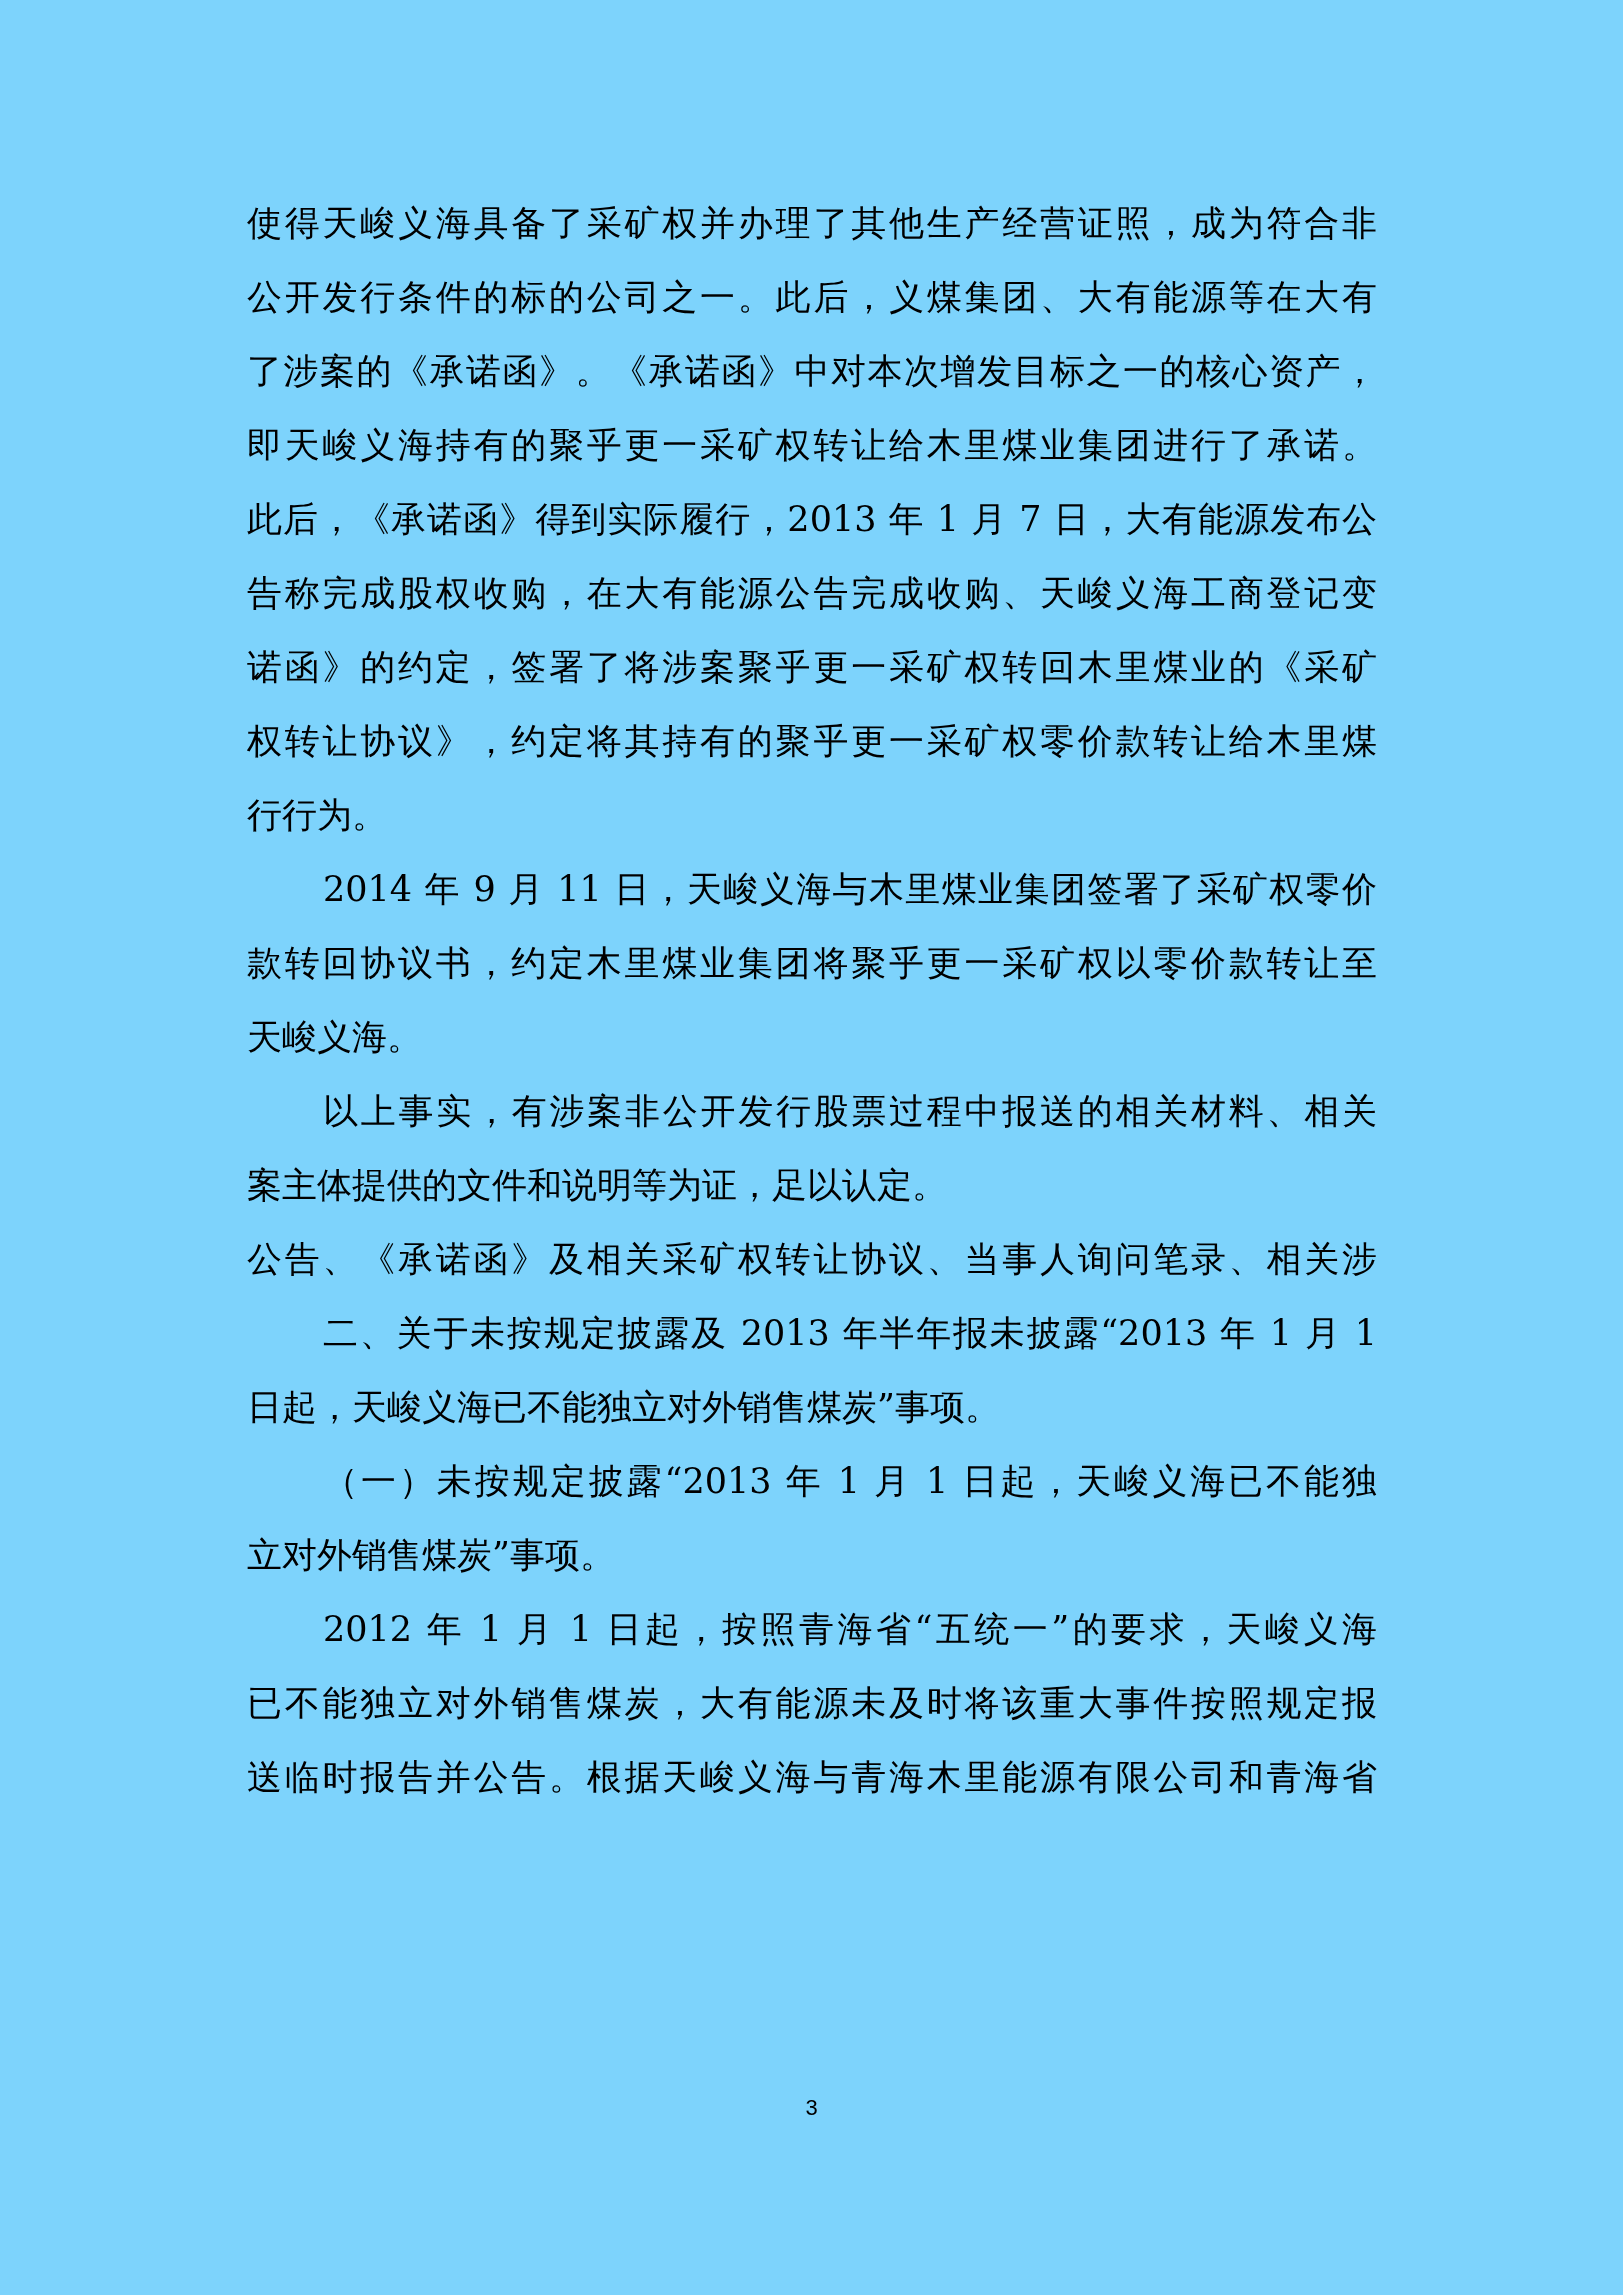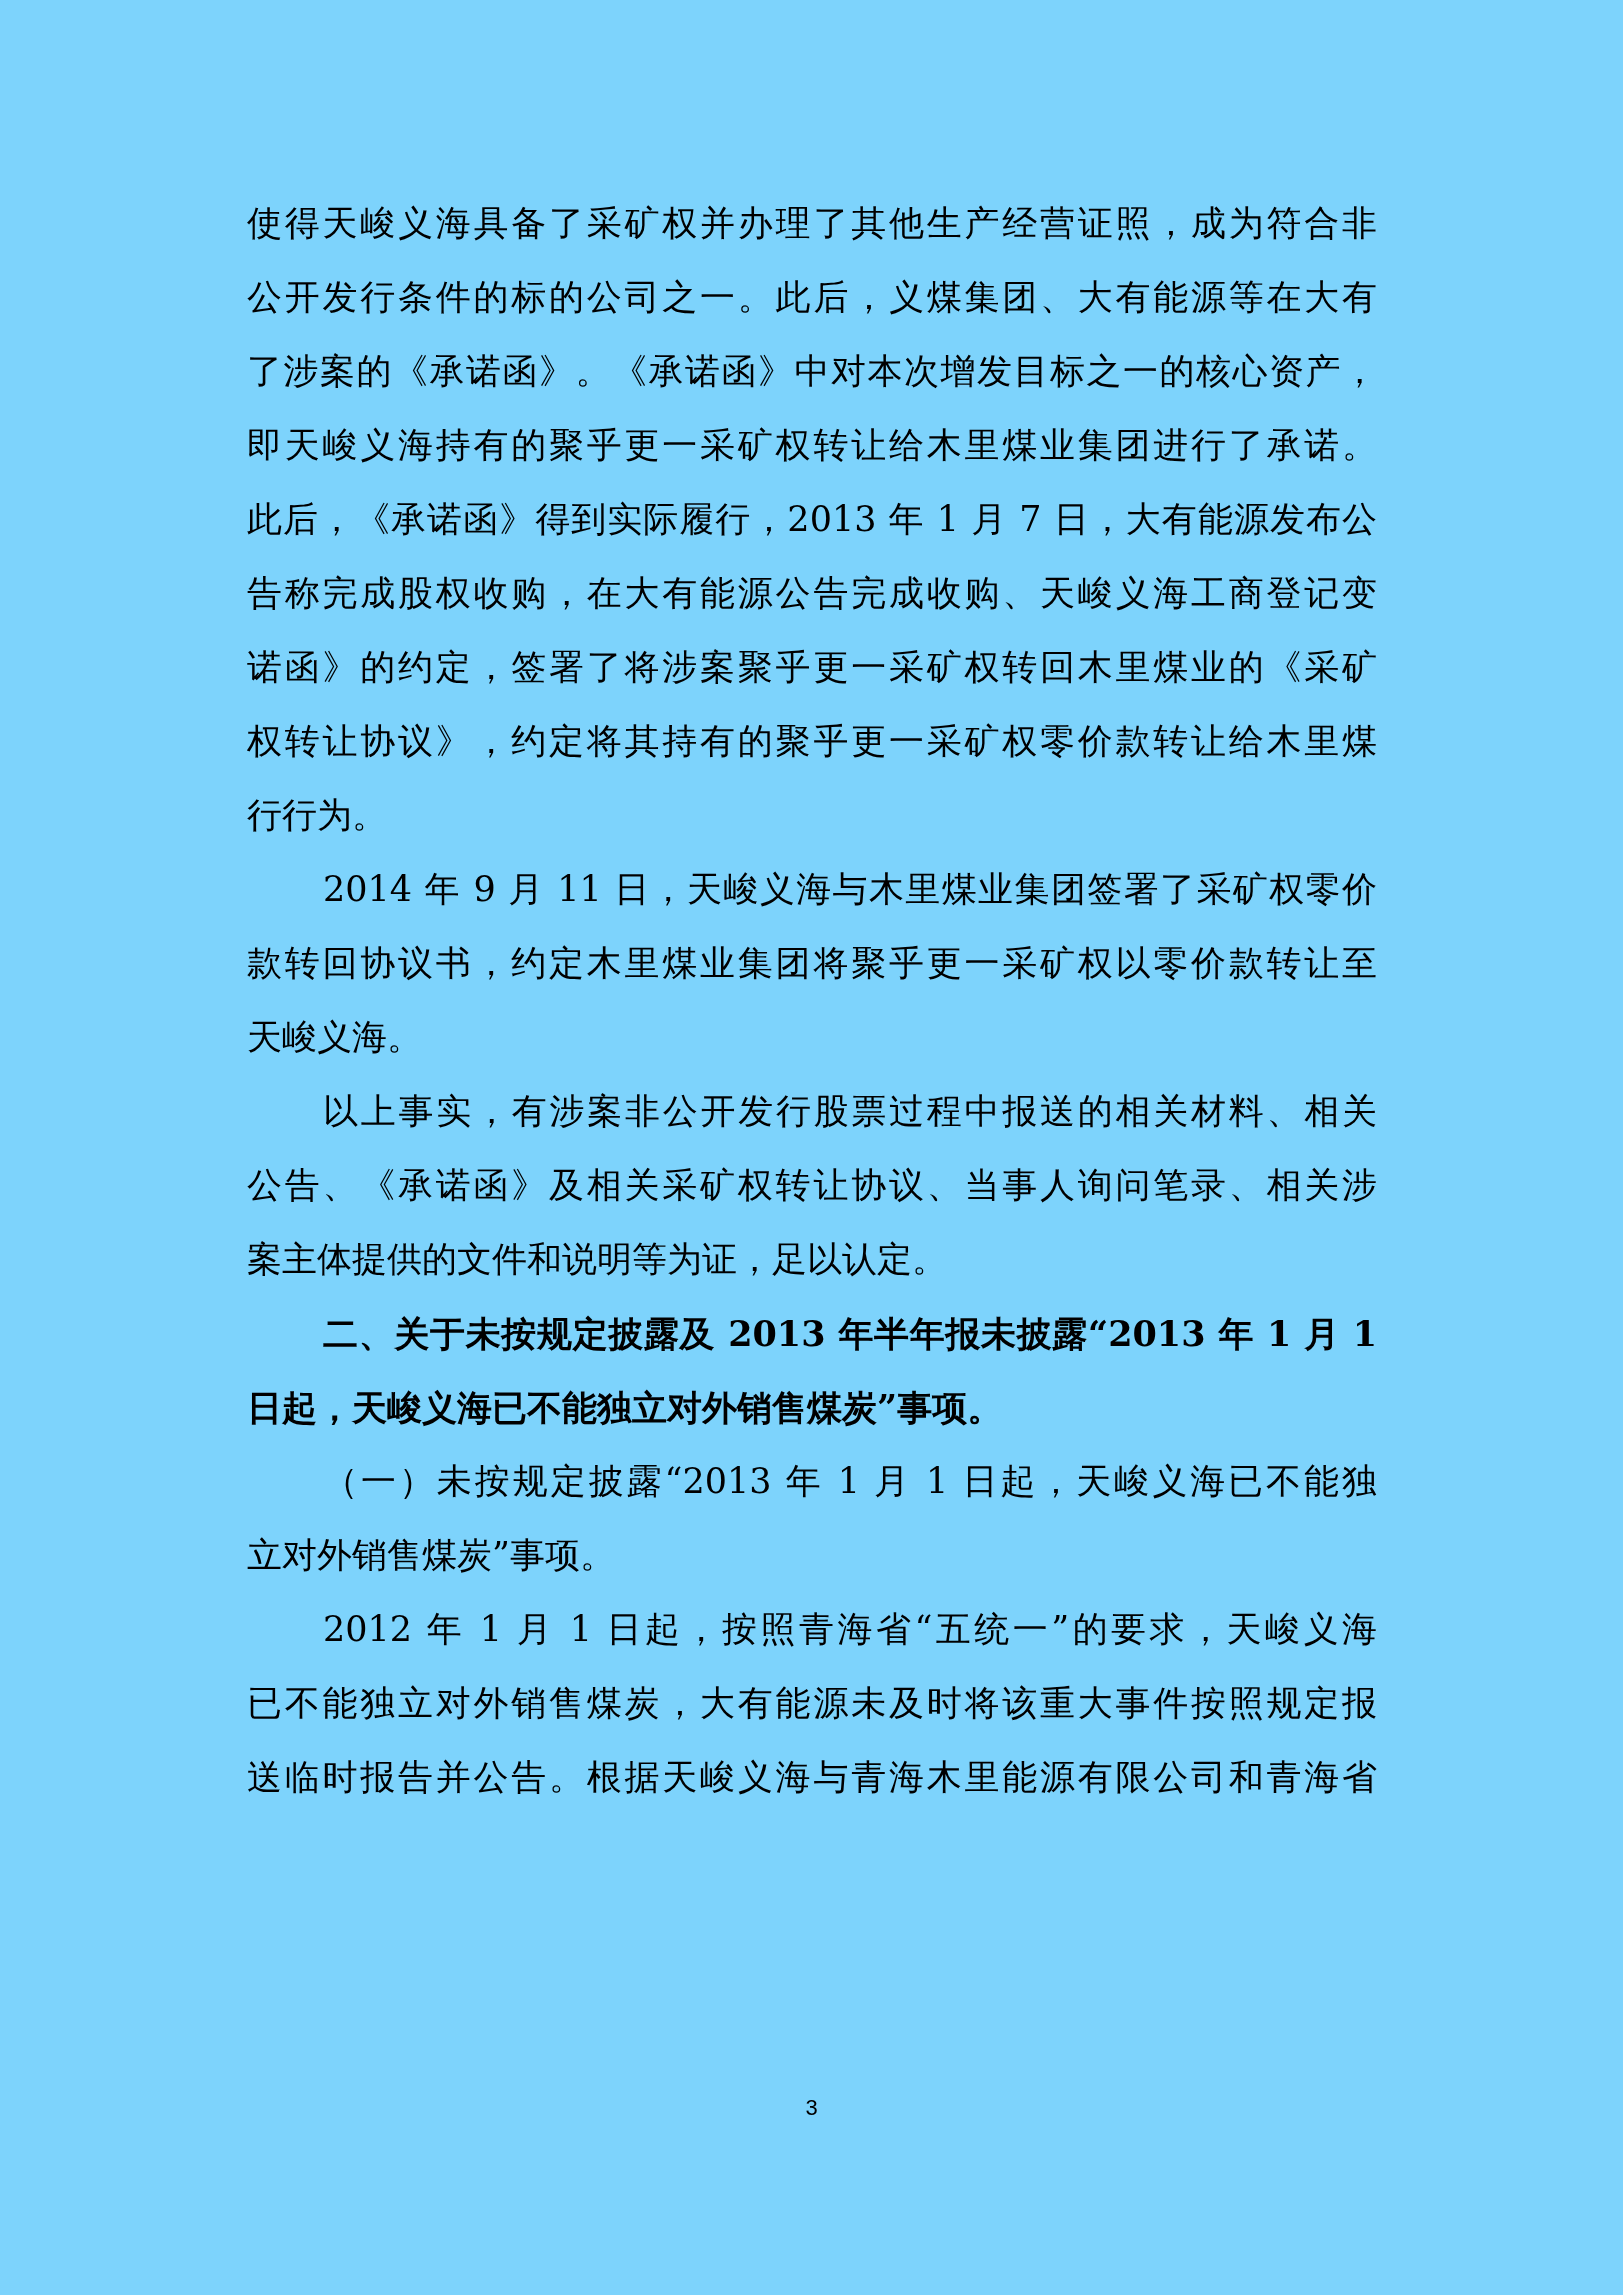--- a/index.html
+++ b/index.html
@@ -38,21 +38,21 @@
       text-align-last: justify;
       overflow: visible;
     }
     .line.last {
       text-align-last: left;
     }
     .line.indent {
       padding-left: 76px;
     }
     .line.bold {
-      font-weight: bold;
+      font-weight: normal;
     }
     .page-number {
       position: absolute;
       left: 0;
       width: 1623px;
       top: 2095px;
       text-align: center;
       font-family: "Liberation Sans", sans-serif;
       font-size: 22px;
       color: #000000;
@@ -69,22 +69,22 @@
     <div class="line">即天峻义海持有的聚乎更一采矿权转让给木里煤业集团进行了承诺。</div>
     <div class="line">此后，《承诺函》得到实际履行，2013 年 1 月 7 日，大有能源发布公</div>
     <div class="line">告称完成股权收购，在大有能源公告完成收购、天峻义海工商登记变</div>
     <div class="line">诺函》的约定，签署了将涉案聚乎更一采矿权转回木里煤业的《采矿</div>
     <div class="line">权转让协议》，约定将其持有的聚乎更一采矿权零价款转让给木里煤</div>
     <div class="line last">行行为。</div>
     <div class="line indent">2014 年 9 月 11 日，天峻义海与木里煤业集团签署了采矿权零价</div>
     <div class="line">款转回协议书，约定木里煤业集团将聚乎更一采矿权以零价款转让至</div>
     <div class="line last">天峻义海。</div>
     <div class="line indent">以上事实，有涉案非公开发行股票过程中报送的相关材料、相关</div>
+    <div class="line last">案主体提供的文件和说明等为证，足以认定。</div>
     <div class="line">公告、《承诺函》及相关采矿权转让协议、当事人询问笔录、相关涉</div>
-    <div class="line last">案主体提供的文件和说明等为证，足以认定。</div>
     <div class="line indent bold">二、关于未按规定披露及 2013 年半年报未披露“2013 年 1 月 1</div>
     <div class="line bold last">日起，天峻义海已不能独立对外销售煤炭”事项。</div>
     <div class="line indent">（一）未按规定披露“2013 年 1 月 1 日起，天峻义海已不能独</div>
     <div class="line last">立对外销售煤炭”事项。</div>
     <div class="line indent">2012 年 1 月 1 日起，按照青海省“五统一”的要求，天峻义海</div>
     <div class="line">已不能独立对外销售煤炭，大有能源未及时将该重大事件按照规定报</div>
     <div class="line">送临时报告并公告。根据天峻义海与青海木里能源有限公司和青海省</div>
   </div>
   <div class="page-number">3</div>
 </div>

